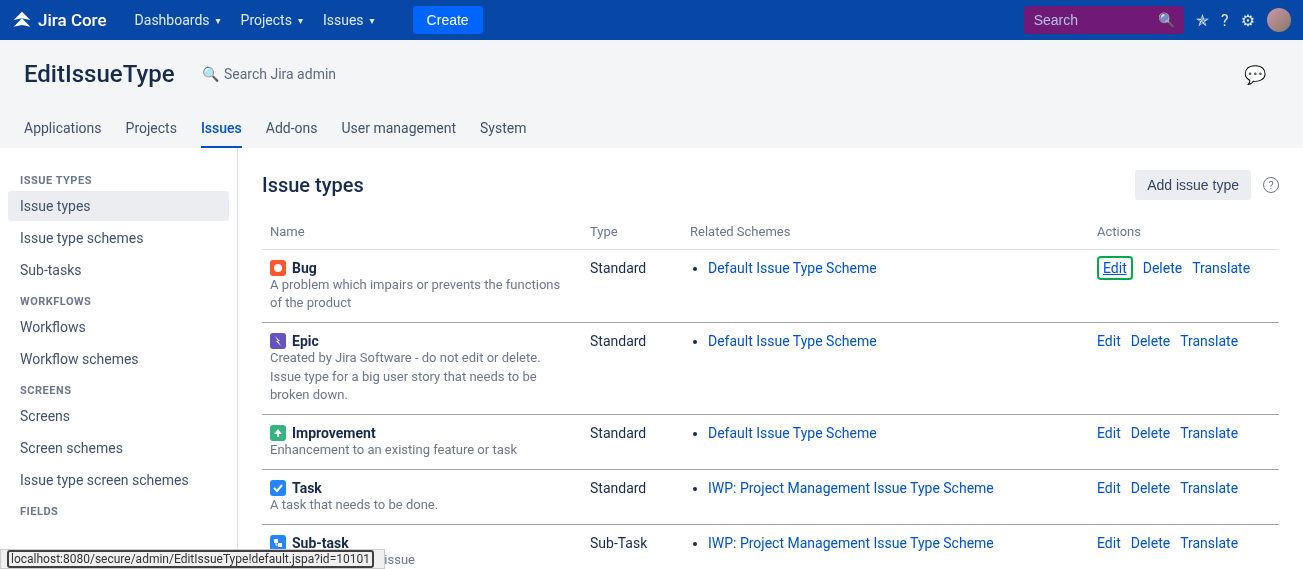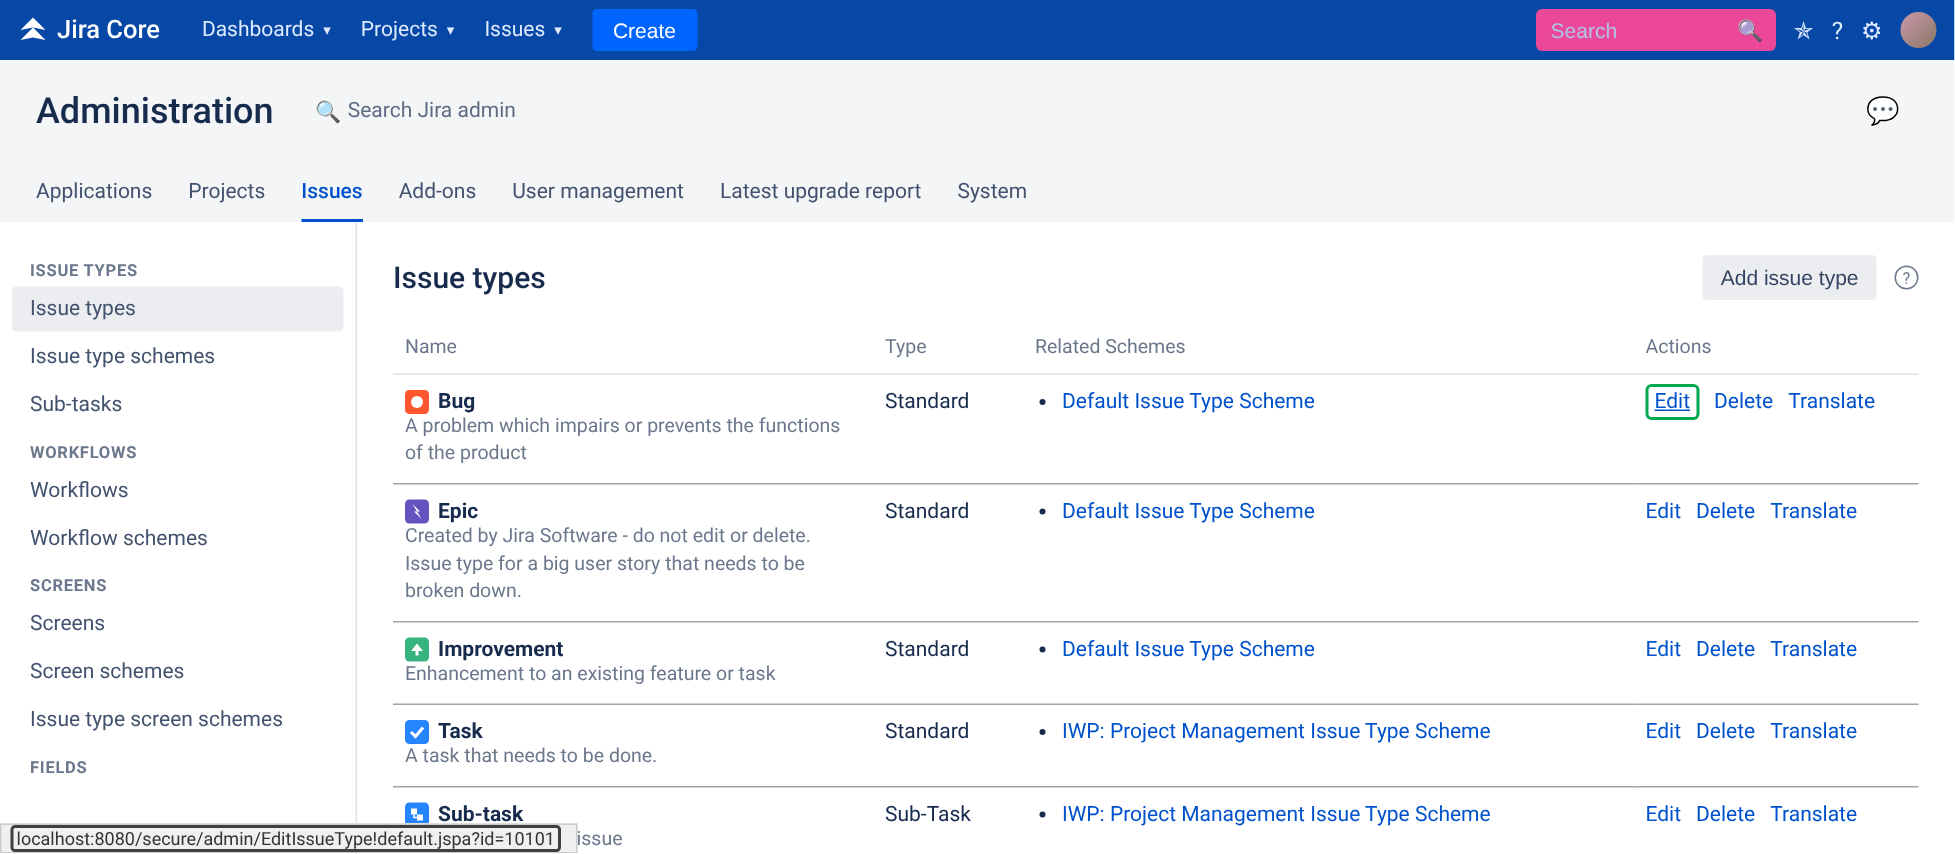--- a/index.html
+++ b/index.html
@@ -6,23 +6,23 @@
 body { font-family: -apple-system, BlinkMacSystemFont, "Segoe UI", Roboto, sans-serif; font-size: 14px; color: #172B4D; background: #fff; width: 1303px; }
 a { text-decoration: none; }
 
 
 .topnav { background: #0747A6; height: 40px; display: flex; align-items: center; padding: 0 12px; color: #fff; }
 .logo { display: flex; align-items: center; gap: 6px; font-size: 17px; font-weight: 500; margin-right: 20px; }
 .logo-icon { width: 20px; height: 20px; }
 .topnav-items { display: flex; align-items: center; gap: 4px; }
 .topnav-item { display: flex; align-items: center; padding: 6px 8px; color: #DEEBFF; font-size: 14px; cursor: pointer; border-radius: 3px; }
 .chevron { margin-left: 6px; font-size: 10px; }
-.create-btn { background: #0065FF; color: #fff; border: none; padding: 6px 14px; border-radius: 3px; font-size: 14px; cursor: pointer; margin-left: 8px; }
+.create-btn { background: #0065FF; color: #fff; border: none; padding: 6px 14px; border-radius: 3px; font-size: 14px; cursor: pointer; margin-left: 26px; }
 .topnav-right { margin-left: auto; display: flex; align-items: center; gap: 12px; }
-.search-box { background: #ec4899; border: none; color: #fff; padding: 6px 32px 6px 10px; border-radius: 4px; font-size: 14px; width: 160px; }
+.search-box { background: #701a75; border: none; color: #fff; padding: 6px 32px 6px 10px; border-radius: 4px; font-size: 14px; width: 160px; }
 .search-box::placeholder { color: #B0C4E8; }
 .search-wrap { position: relative; }
 .search-wrap .sicon { position: absolute; right: 8px; top: 6px; color: #B0C4E8; font-size: 14px; }
 .hicon { color: #DEEBFF; cursor: pointer; font-size: 16px; }
 .avatar { width: 24px; height: 24px; border-radius: 50%; background: linear-gradient(135deg,#c9a,#876); cursor: pointer; }
 
 
 .admin-header { background: #F4F5F7; padding: 20px 24px 0; }
 .admin-title-row { display: flex; align-items: center; gap: 28px; }
 .admin-title { font-size: 24px; font-weight: 500; color: #172B4D; }
@@ -103,34 +103,33 @@
     </div>
     <span class="hicon">✯</span>
     <span class="hicon">?</span>
     <span class="hicon">⚙</span>
     <div class="avatar"></div>
   </div>
 </div>
 
 <div class="admin-header">
   <div class="admin-title-row">
-    <div class="admin-title">Administration</div>
+    <div class="admin-title">EditIssueType</div>
     <div class="admin-search">
       <span>🔍</span>
       <span>Search Jira admin</span>
     </div>
     <span class="feedback-icon">💬</span>
   </div>
   <div class="admin-tabs" id="admin-tabs">
       <div class="admin-tab">Applications</div>
       <div class="admin-tab">Projects</div>
       <div class="admin-tab active">Issues</div>
       <div class="admin-tab">Add-ons</div>
       <div class="admin-tab">User management</div>
-      <div class="admin-tab">Latest upgrade report</div>
       <div class="admin-tab">System</div>
     </div>
 </div>
 
 <div class="body-wrap">
   <div class="sidebar" id="sidebar">
       <div class="side-section-title">ISSUE TYPES</div>
       <div class="side-item active">Issue types</div>
       <div class="side-item">Issue type schemes</div>
       <div class="side-item">Sub-tasks</div>

